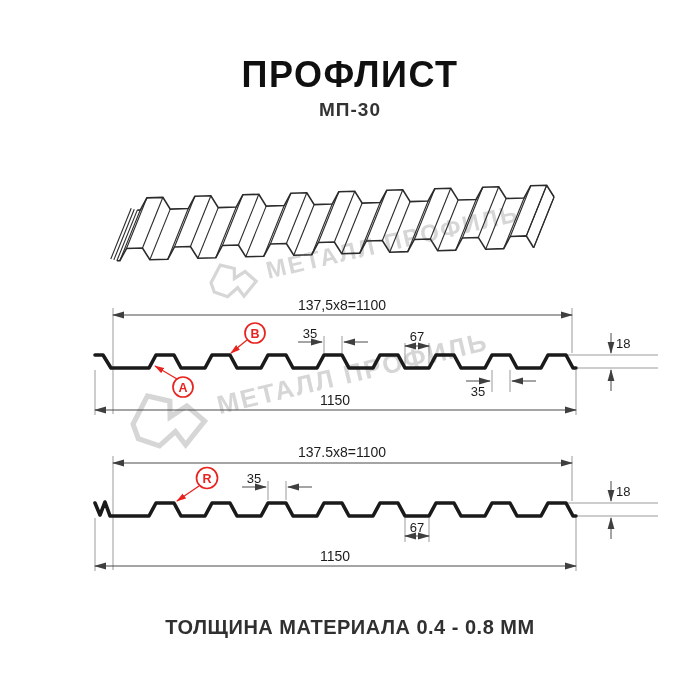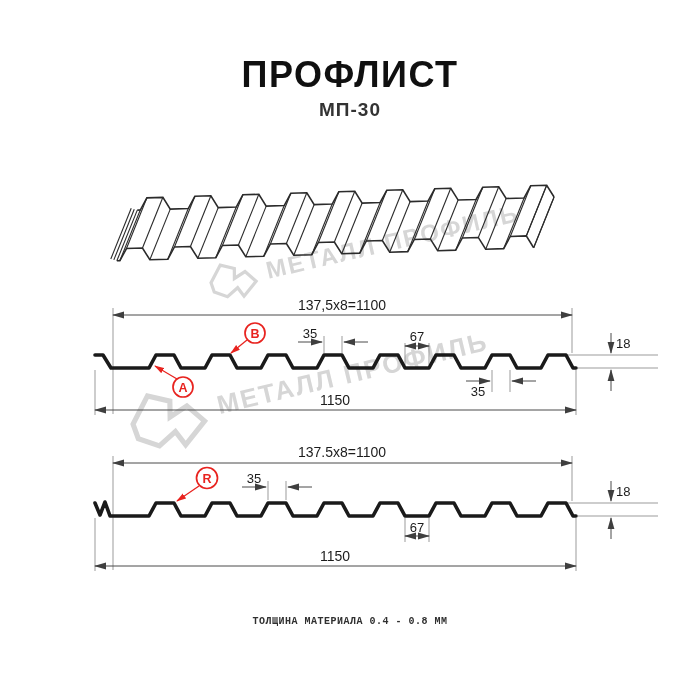--- a/index.html
+++ b/index.html
@@ -4,21 +4,21 @@
 <style>
   :root { --red:#e8231f; --ink:#1a1a1a; --wm:#d6d6d6; }
   html,body { margin:0; padding:0; background:#fff; }
   #canvas { position:relative; width:700px; height:700px; background:#fff; overflow:hidden;
             font-family:"Liberation Sans", sans-serif;border-radius:13px; }
   .title { position:absolute; top:54px; left:0; width:700px; text-align:center;
            font-size:36px; font-weight:bold; letter-spacing:1.5px; color:#101010; }
   .subtitle { position:absolute; top:99px; left:0; width:700px; text-align:center;
            font-size:19px; font-weight:bold; letter-spacing:1px; color:#333; }
   .caption { position:absolute; top:616px; left:0; width:700px; text-align:center;
-           font-size:10px; font-weight:bold; letter-spacing:.5px; color:#303030;font-family:Liberation Mono, monospace; }
+           font-size:20px; font-weight:bold; letter-spacing:.5px; color:#303030; }
   .wm { position:absolute; display:flex; align-items:center; gap:8px;
         transform-origin:left center; pointer-events:none; }
   .wm span { font-weight:bold; color:var(--wm); letter-spacing:2px; white-space:nowrap; }
   .wm1 { left:206px; top:262px; transform:rotate(-13deg); }
   .wm1 span { font-size:24px; }
   .wm2 { left:124px; top:392px; transform:rotate(-13.5deg); }
   .wm2 span { font-size:26px; }
   .wm svg { flex:0 0 auto; }
   .wm-logo-path { fill:none; stroke:var(--wm); stroke-width:6; stroke-linejoin:miter; }
   svg.draw { position:absolute; overflow:visible; }

